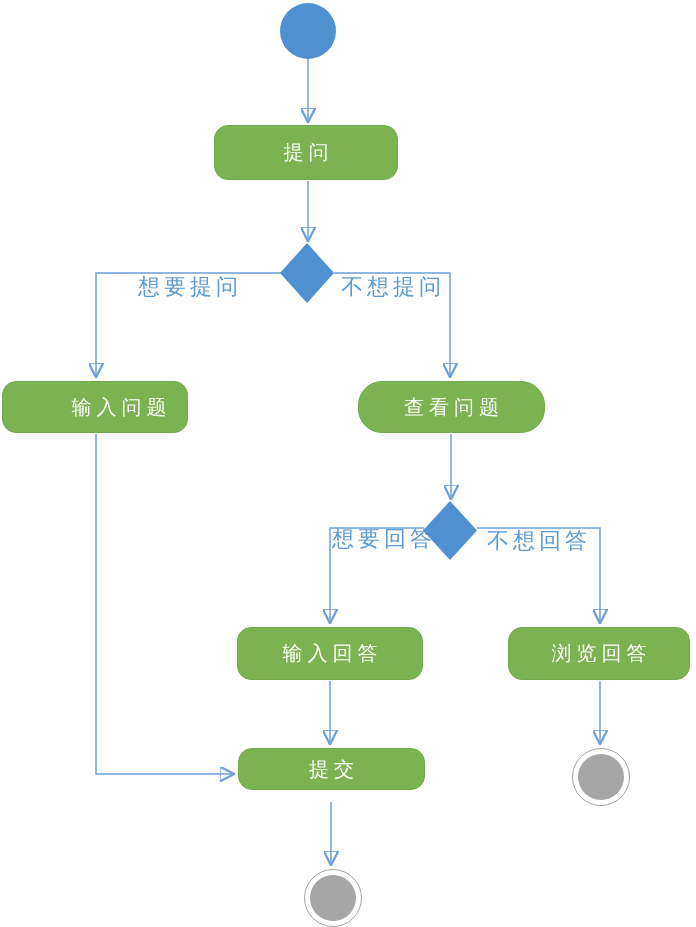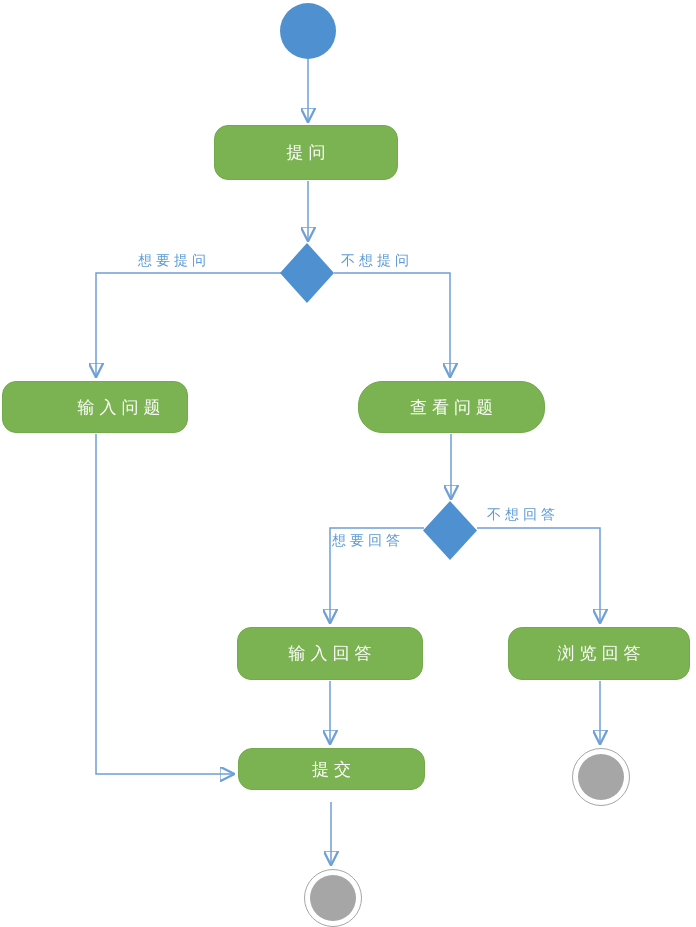--- a/index.html
+++ b/index.html
@@ -40,21 +40,21 @@
   .action-node {
     background: #7BB252;
     border: 1px solid #74A94C;
     border-radius: 14px;
     display: flex;
     align-items: center;
     justify-content: center;
   }
   .action-label {
     color: #FBFDF8;
-    font-size: 17px;
+    font-size: 20px;
     letter-spacing: 5px;
     text-indent: 5px;
     white-space: nowrap;
   }
   .decision-node {
     background: #4E90D0;
     clip-path: polygon(50% 0, 100% 50%, 50% 100%, 0 50%);
   }
   .final-node {
     width: 58px;
@@ -68,23 +68,24 @@
   }
   .final-node .final-core {
     width: 46px;
     height: 46px;
     border-radius: 50%;
     background: #A6A6A6;
   }
   .edge-label {
     position: absolute;
     color: #5B9BD5;
-    font-size: 14px;
+    font-size: 22px;
     letter-spacing: 4px;
     white-space: nowrap;
+    margin-top: 20px;
   }
 </style>
 </head>
 <body>
 
 <div class="canvas">
 
   <svg class="edges" viewBox="0 0 696 927" xmlns="http://www.w3.org/2000/svg">
     <defs>
       <marker id="arrow" viewBox="0 0 10 10" refX="9" refY="5" markerWidth="10" markerHeight="10" orient="auto-start-reverse">
@@ -118,21 +119,21 @@
   <div class="node action-node" style="left:2px; top:381px; width:186px; height:52px;padding-left:48px;">
     <span class="action-label">输入问题</span>
   </div>
 
   <div class="node action-node" style="left:358px; top:381px; width:187px; height:52px;border-radius:24px;">
     <span class="action-label">查看问题</span>
   </div>
 
   <div class="node decision-node" style="left:423px; top:501px; width:54px; height:59px;"></div>
 
-  <div class="edge-label" style="left:332px; top:532px;">想要回答</div>
+  <div class="edge-label" style="left:332px; top:504px;">想要回答</div>
   <div class="edge-label" style="left:487px; top:506px;">不想回答</div>
 
   <div class="node action-node" style="left:237px; top:627px; width:186px; height:53px;">
     <span class="action-label">输入回答</span>
   </div>
 
   <div class="node action-node" style="left:508px; top:627px; width:182px; height:53px;align-items:center;">
     <span class="action-label">浏览回答</span>
   </div>
 

